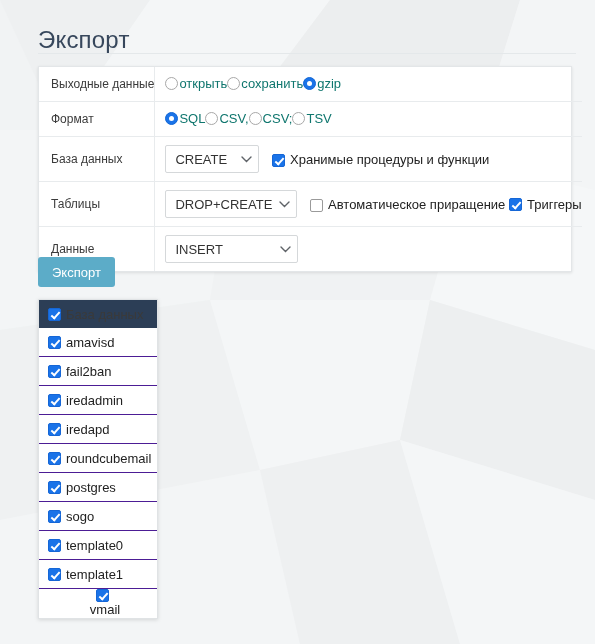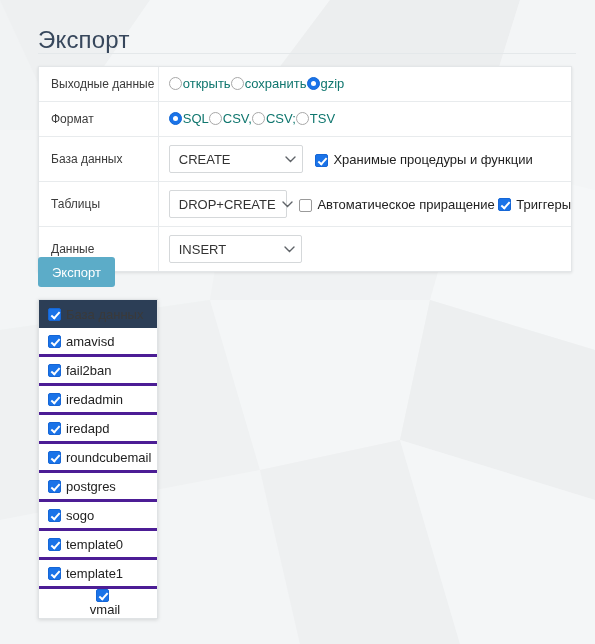--- a/index.html
+++ b/index.html
@@ -126,22 +126,22 @@
     height: 28px;
     background: #ffffff;
     border: 1px solid #d5d8da;
     border-radius: 2px;
     padding: 0 6px 0 9px;
     font-size: 13px;
     color: #333;
     vertical-align: middle;
     cursor: pointer;
   }
-  .select-box.w-db   { width: 134px; align-items: center; }
-  .select-box.w-tbl  { width: 118px; }
+  .select-box.w-db   { width: 94px; align-items: center; }
+  .select-box.w-tbl  { width: 132px; }
   .select-box.w-data { width: 133px; }
   .select-value { white-space: nowrap; }
   .chev {
     margin-left: 6px;
     flex: 0 0 auto;
     line-height: 0;
   }
 
   
   .cb-item {
@@ -217,21 +217,21 @@
   }
   .db-head .cb-text {
     color: #3a3a3a;
     font-size: 13px;
   }
   .db-row {
     height: 29px;
     display: flex;
     align-items: center;
     padding: 0 0 0 9px;
-    border-bottom: 3px solid #4c1d95;
+    border-bottom: 1px solid #4c1d95;
     background: #fff;
   }
   .db-row:last-child { border-bottom: none; flex-direction: column; }
   .db-row .cb-text { color: #222; }
 </style>
 </head>
 <body>
 
 <svg id="bg-pattern" viewBox="0 0 595 644" preserveAspectRatio="none">
   <rect x="0" y="0" width="595" height="644" fill="#f1f3f4"></rect>

